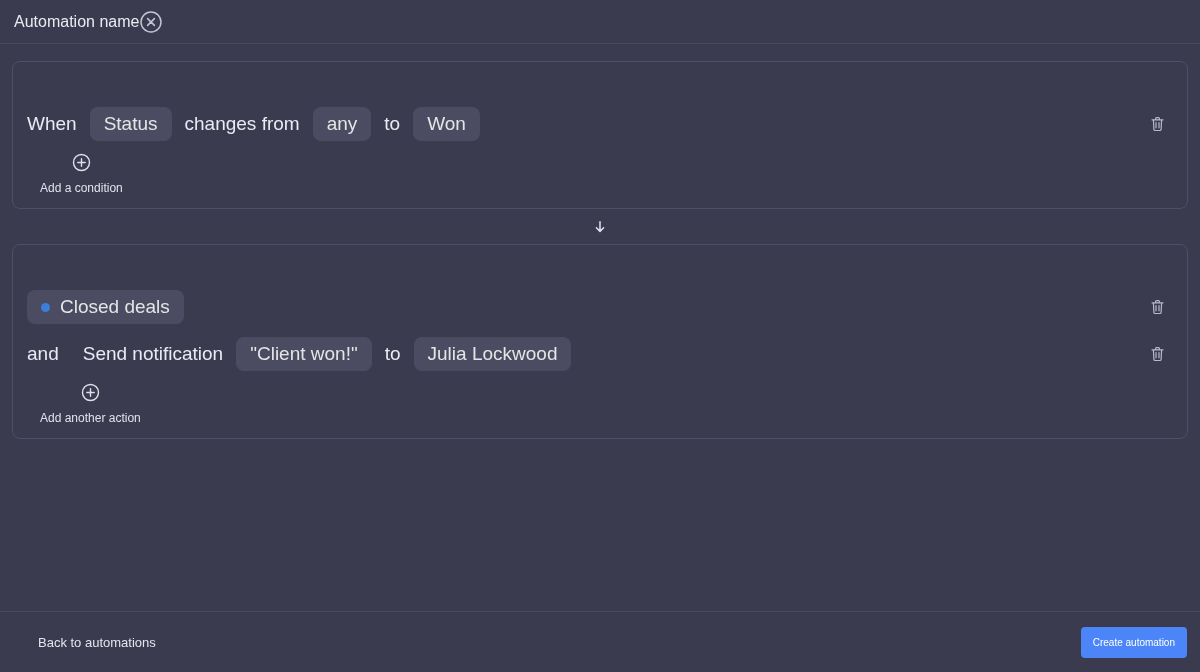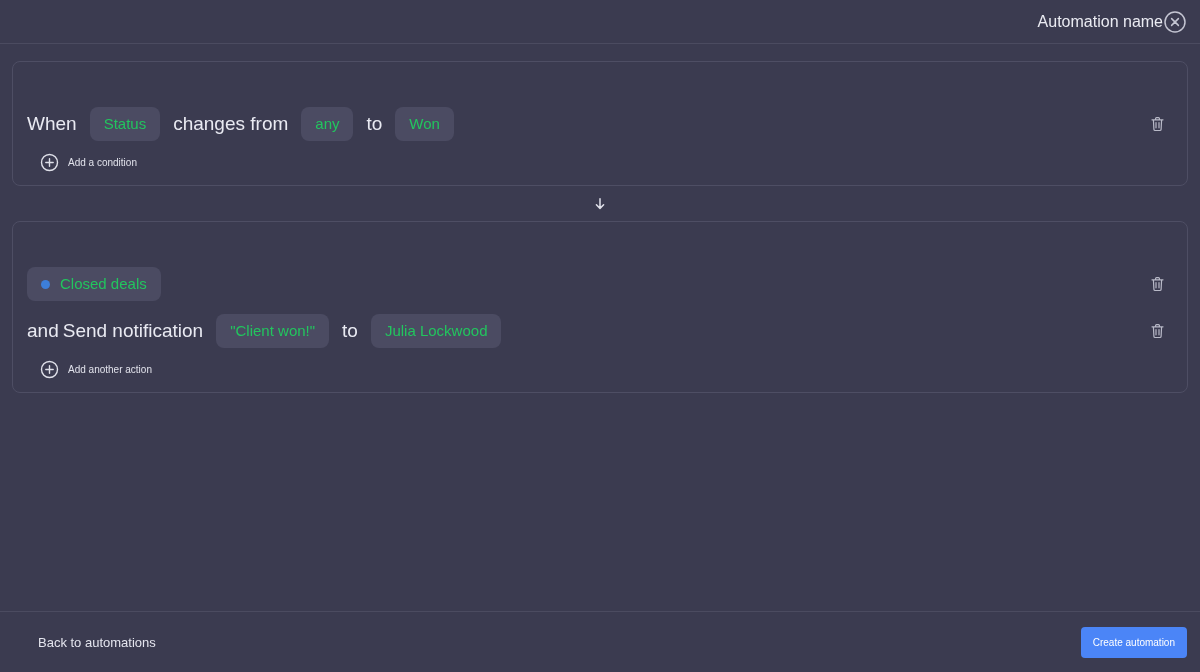--- a/index.html
+++ b/index.html
@@ -13,21 +13,21 @@
     background: #3b3b50;
     color: #e6e7ef;
     font-family: "Liberation Sans", "DejaVu Sans", sans-serif;
     display: flex; flex-direction: column;
     overflow: hidden;
   }
 
   
   .modal-header {
     height: 44px; flex: 0 0 44px;
-    display: flex; align-items: center; justify-content: flex-end;
+    display: flex; align-items: center; justify-content: flex-start;
     padding: 0 13px 0 14px;
     border-bottom: 1px solid #4b4b60;
   }
   .modal-title { font-size: 16px; color: #eaebf2; }
   .icon-btn {
     background: transparent; border: none; padding: 0;
     color: #c4c5d2; cursor: pointer;
     display: flex; align-items: center; justify-content: center;
   }
 
@@ -46,45 +46,46 @@
     min-height: 34px;
     margin-top: 32px;
   }
   .rule-row + .rule-row { margin-top: 13px; }
 
   .sentence {
     display: flex; align-items: center; gap: 13px;
     font-size: 19px; color: #e9eaf2;
     white-space: nowrap;
   }
-  .word-pair { display: flex; align-items: center; gap: 4px; }
+  .word-pair { display: flex; align-items: center; gap: 24px; }
 
   .chip {
     background: #4b4b62;
     border-radius: 8px;
     padding: 4px 14px;
     line-height: 26px;
-    font-size: 15px;
-    color: #22c55e;
+    font-size: 19px;
+    color: #e5e5e5;
     cursor: pointer;
     display: inline-flex; align-items: center; gap: 10px;
     border: none; font-family: inherit;
   }
   .board-dot {
     width: 9px; height: 9px; border-radius: 50%;
     background: var(--board-dot-blue);
     flex: 0 0 9px;
   }
 
   .add-row {
     margin: 12px 0 0 13px;
     display: flex; align-items: center; gap: 9px;
     background: transparent; border: none; padding: 0;
-    color: #e1e2eb; font-size: 10px; font-family: inherit;
-    cursor: pointer;
+    color: #e1e2eb; font-size: 12px; font-family: inherit;
+    cursor: pointer;
+    flex-direction: column;
   }
   .plus-icon { display: flex; color: #dfe0e9; }
 
   .trash-btn {
     background: transparent; border: none; padding: 2px;
     color: #b9bac8; cursor: pointer;
     display: flex; align-items: center;
     flex: 0 0 auto;
   }
 

